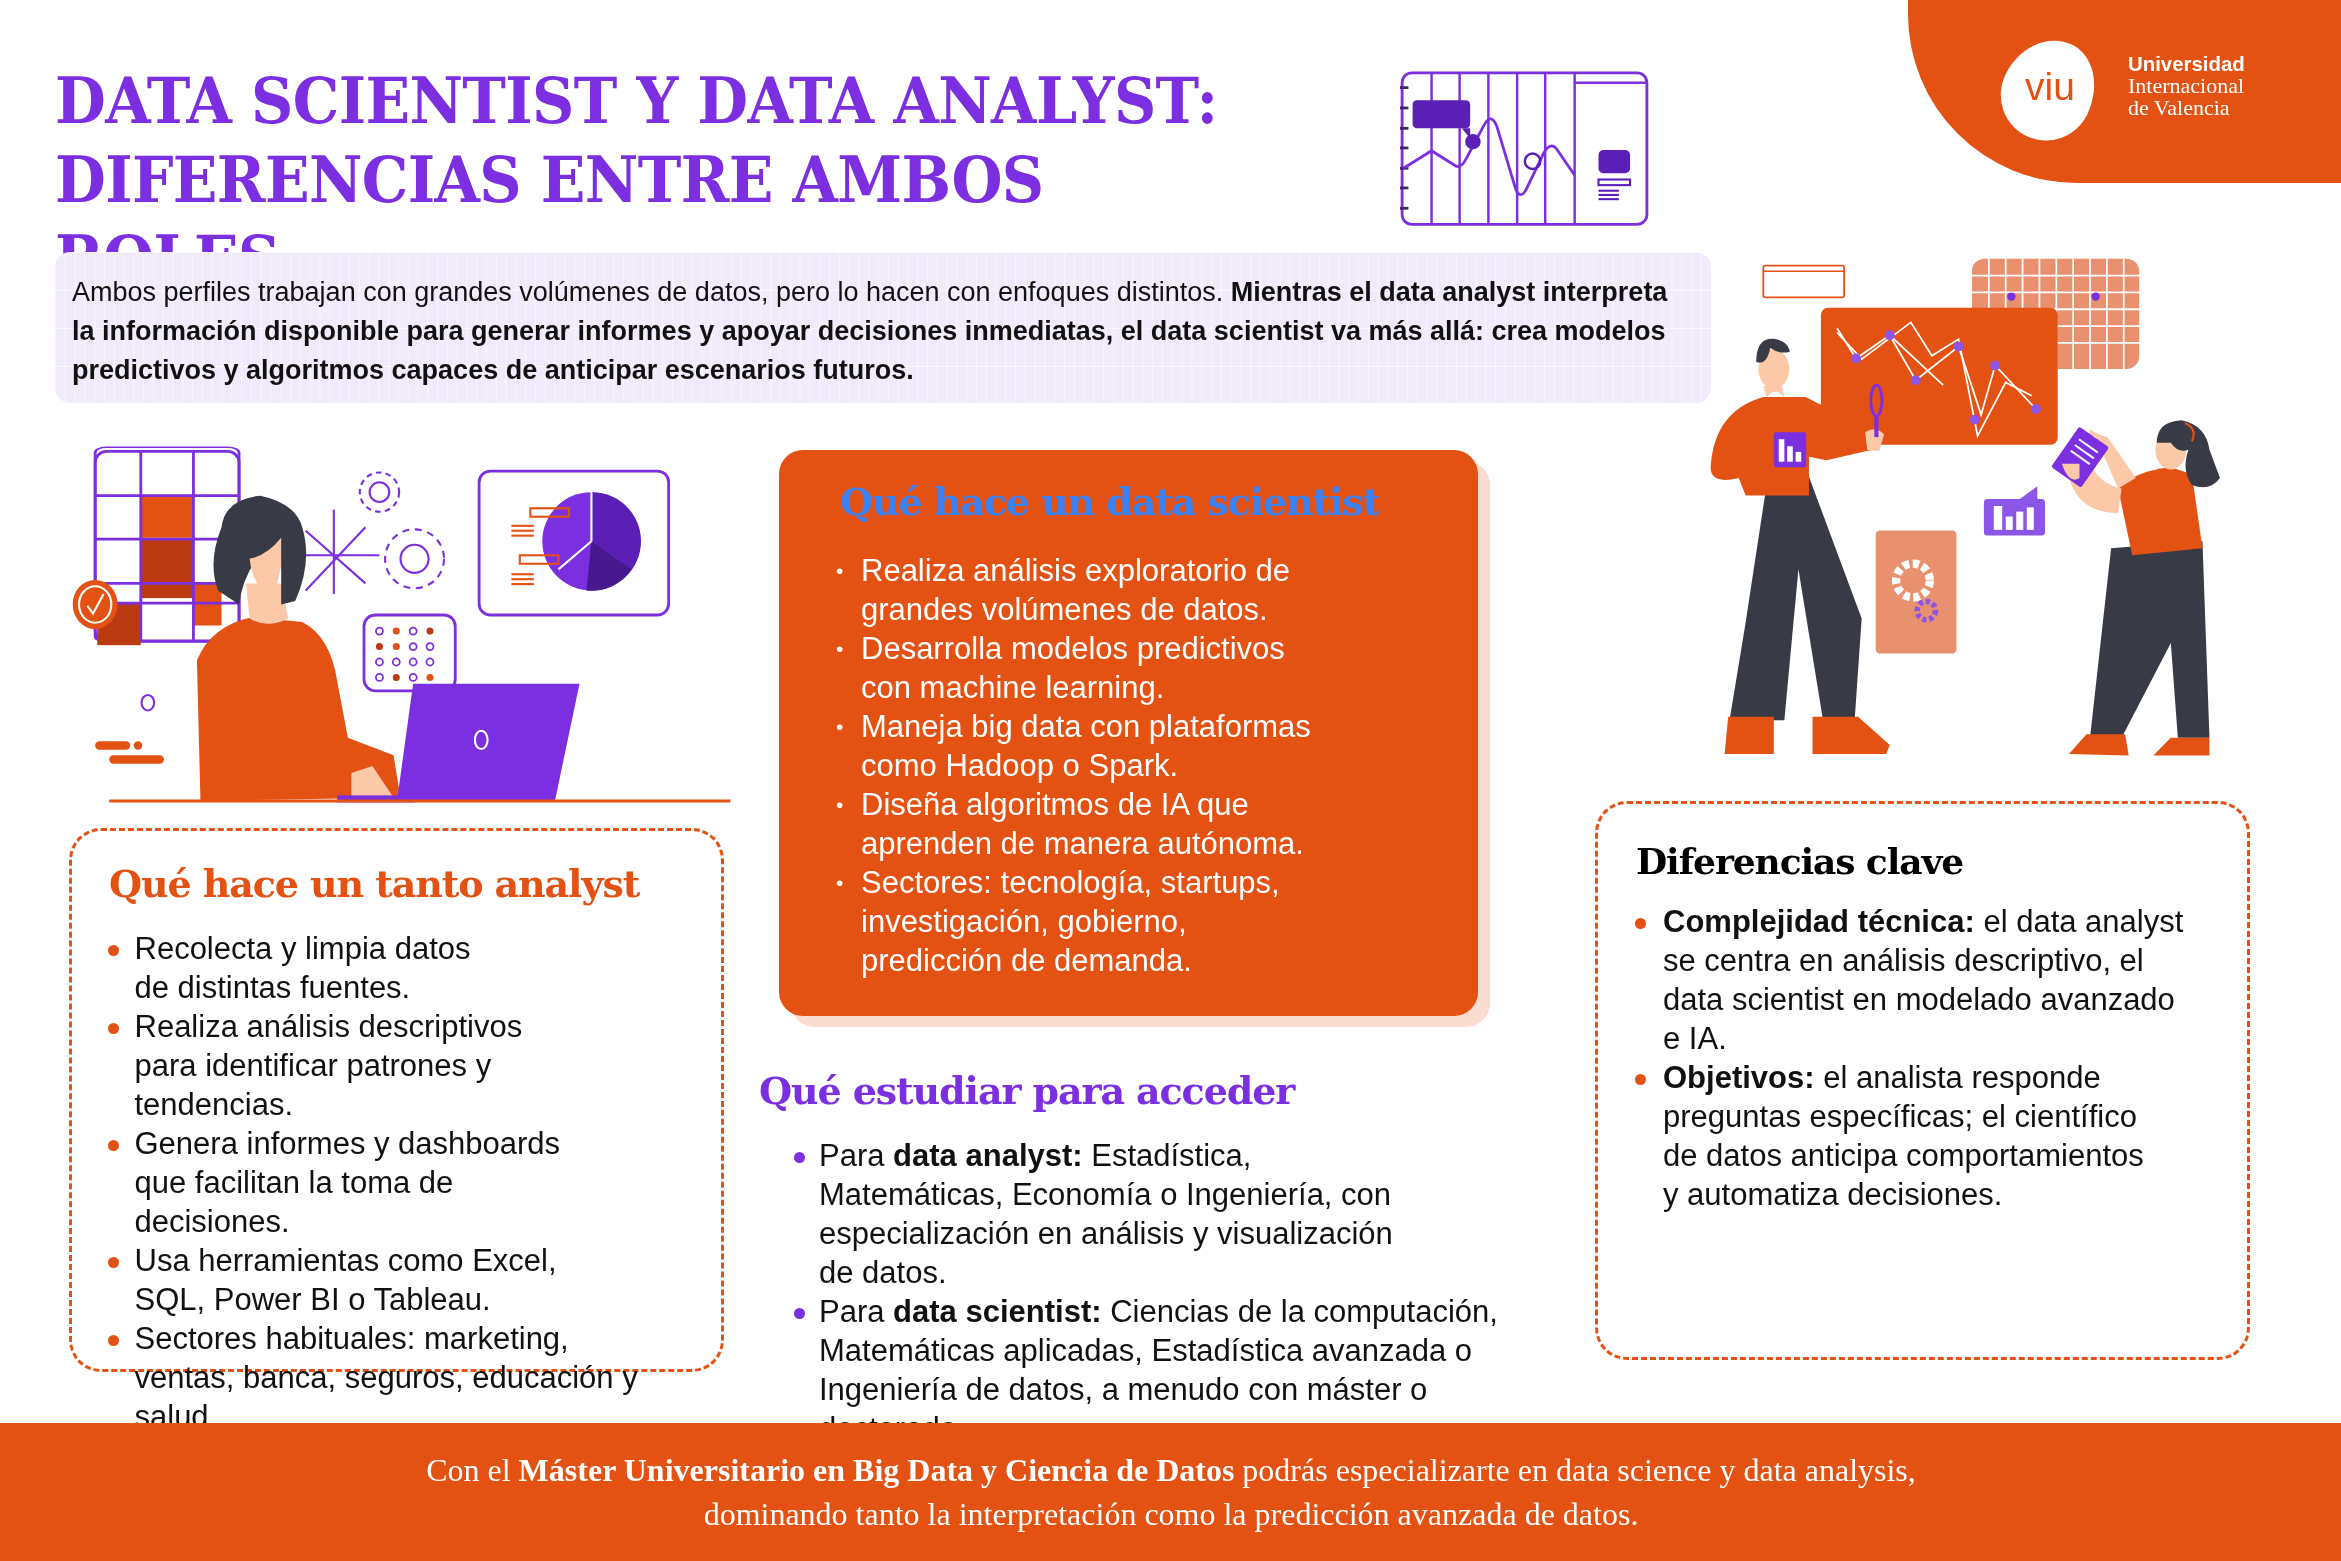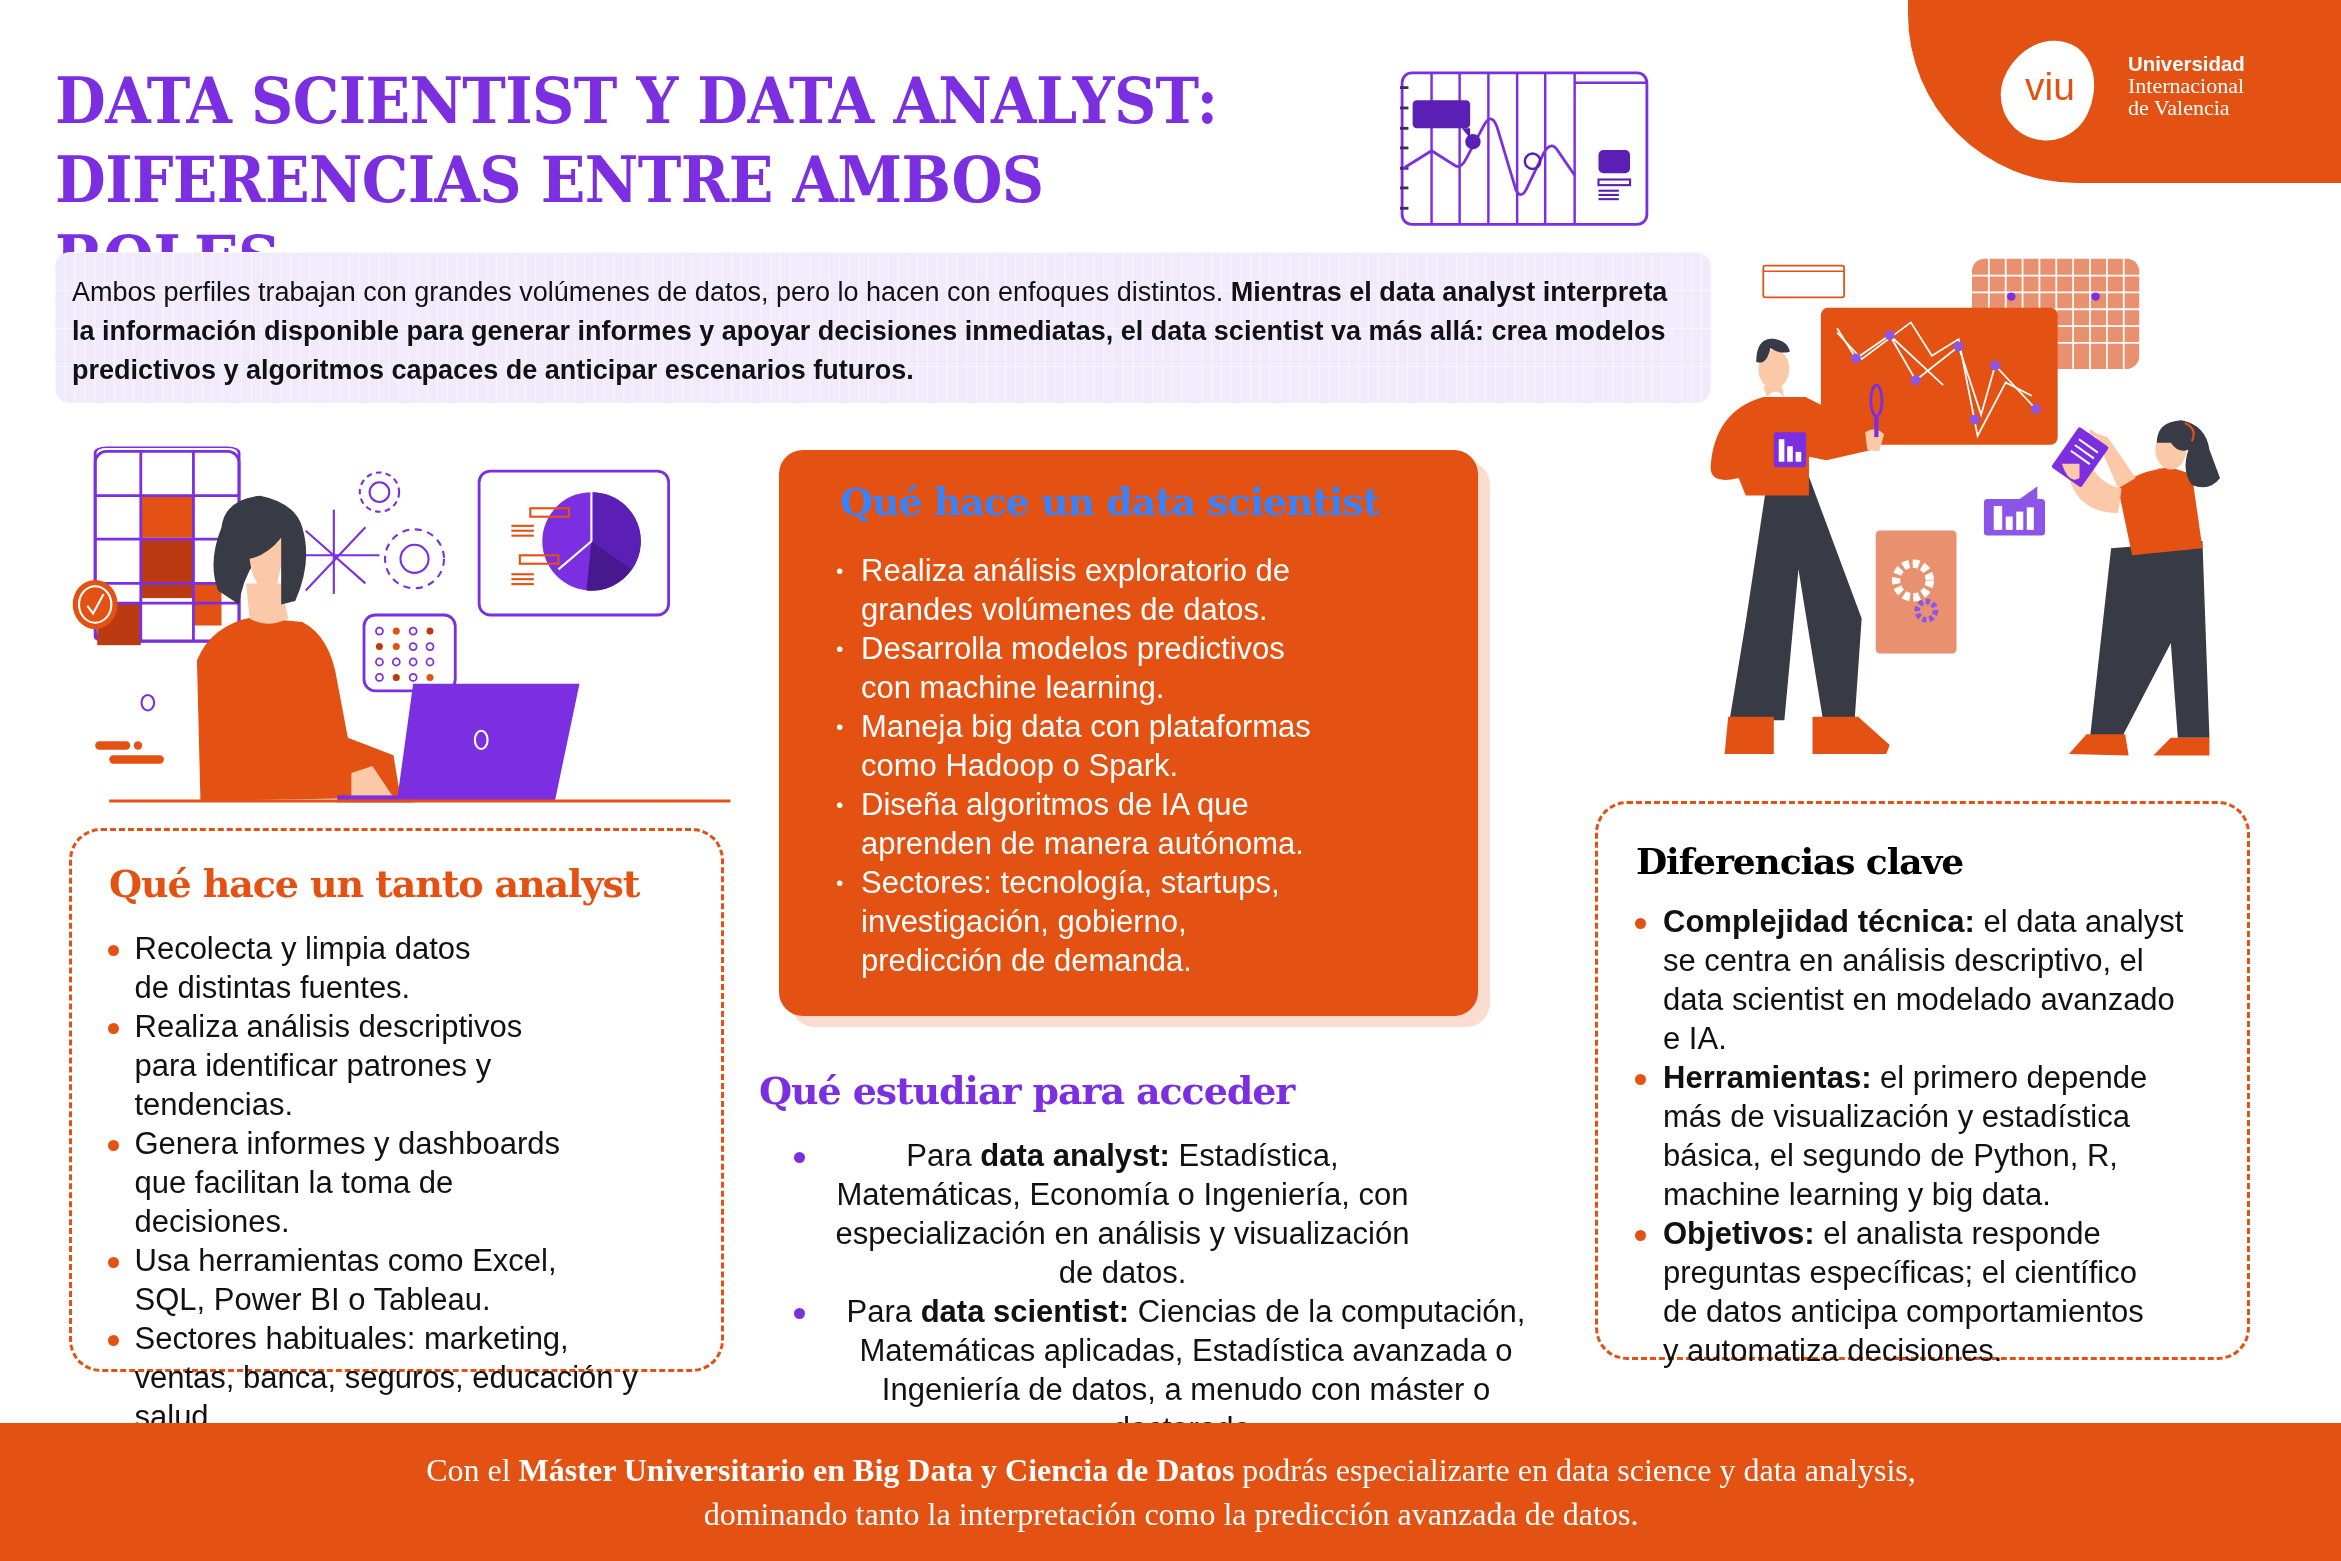--- a/index.html
+++ b/index.html
@@ -82,21 +82,21 @@
   .sci-title { left: 840px; top: 479px; font-size: 38px; color: #3b82f6; }
   .sci-list { left: 836px; top: 551px; width: 618px; }
   .sci-list li { color: #fff; padding-left: 25px; }
   .sci-list li::before {
     content: "•"; position: absolute; left: 0; top: 0; font-size: 21px; color: #fff;
   }
 
   
   .study-title { left: 759px; top: 1068px; font-size: 38px; color: #7B2FE0; }
   .study-list { left: 794px; top: 1136px; width: 759px; }
-  .study-list li { padding-left: 25px; text-align: center; }
+  .study-list li { padding-left: 25px; }
   .study-list li::before {
     content: ""; position: absolute; left: 0; top: 15.5px; width: 11.2px; height: 11.2px; border-radius: 50%; background: #7B2FE0;
   }
   .study-list b { font-weight: 700; }
 
   
   .diff-box { left: 1595px; top: 801px; width: 655px; height: 559px; }
   .diff-title { left: 1636px; top: 840px; font-size: 36px; color: #000000; }
   .diff-list { left: 1632px; top: 902px; width: 604px; }
   .diff-list li { padding-left: 31px; }
@@ -406,23 +406,20 @@
     </g>
   </svg>
 </div>
 
 <div class="abs dashed-box diff-box"></div>
 <h2 class="abs section-title-serif diff-title">Diferencias clave</h2>
 <ul class="abs list diff-list">
   <li style="width:555px;">
     <b>Complejidad técnica:</b><span> el data analyst se centra en análisis descriptivo, el data scientist en modelado avanzado e IA.</span>
   </li>
-  <li style="width:555px;">
-    <b>Herramientas:</b><span> el primero depende más de visualización y estadística básica, el segundo de Python, R, machine learning y big data.</span>
-  </li>
   <li style="width:534px;">
     <b>Objetivos:</b><span> el analista responde preguntas específicas; el científico de datos anticipa comportamientos y automatiza decisiones.</span>
   </li>
 </ul>
 
 <div class="abs footer">
   <div>
     <span>Con el </span><b>Máster Universitario en Big Data y Ciencia de Datos</b><span> podrás especializarte en data science y data analysis,</span>
   </div>
   <div>dominando tanto la interpretación como la predicción avanzada de datos.</div>

